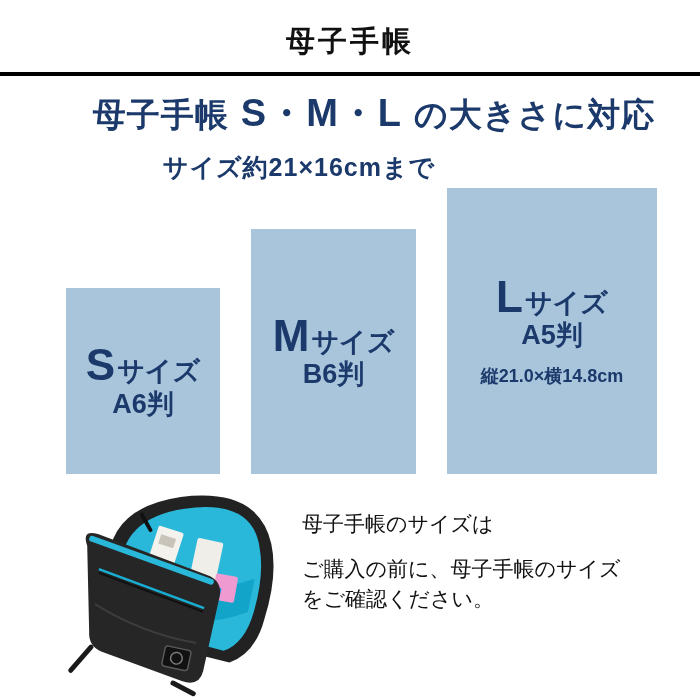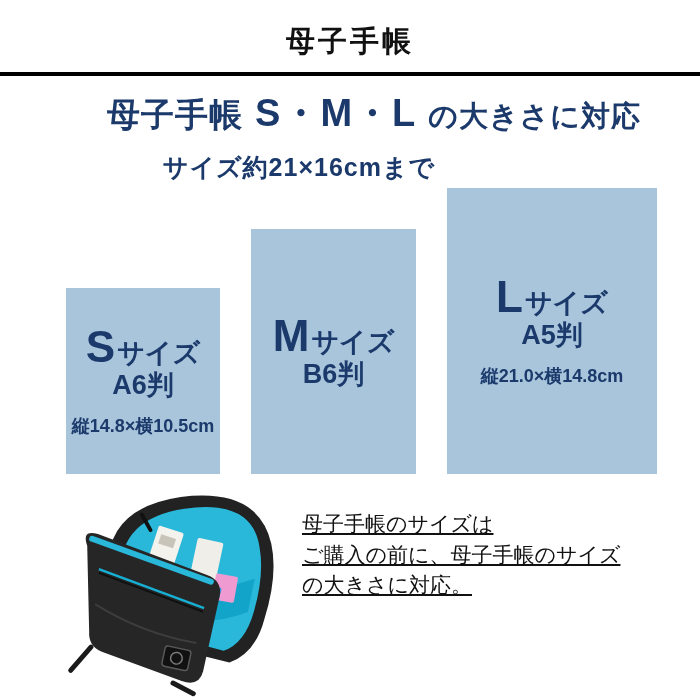--- a/index.html
+++ b/index.html
@@ -19,21 +19,21 @@
     background:#000;
   }
   
   .hero-line {
     position:absolute; top:88px; left:0; width:700px;
     display:flex; justify-content:center; align-items:baseline;
     color:var(--navy,#1b3a6b); font-weight:800; white-space:nowrap;padding-left:24px;
   }
   .hero-prefix { font-size:33px; letter-spacing:1px; }
   .hero-sizes  { font-size:38px; margin:0 12px; letter-spacing:1px;text-align:center; }
-  .hero-suffix { font-size:29px; letter-spacing:1px; }
+  .hero-suffix { font-size:33px; letter-spacing:1px; }
   .hero-subtitle {
     position:absolute; top:151px; left:0; width:598px;
     text-align:center; font-size:25px; font-weight:800;
     letter-spacing:1px; color:var(--navy,#1b3a6b);
   }
   
   .size-box {
     position:absolute; background:var(--box-fill,#a9c5dc);
     color:var(--navy,#1b3a6b);
     display:flex; flex-direction:column; align-items:center;
@@ -45,22 +45,22 @@
   .box-line1 { display:flex; align-items:baseline; font-weight:800; line-height:1.05; }
   .box-letter { font-size:44px; }
   .box-kana   { font-size:27px; margin-left:2px; }
   .box-paper  { font-size:27px; font-weight:800; line-height:1.15; }
   .box-dims   { font-size:18px; font-weight:600; margin-top:13px; white-space:nowrap;text-align:right; }
   
   .note {
     position:absolute; left:302px; top:509px; width:380px;
     font-size:21px; line-height:30px; color:var(--heading-black,#111);
   }
-  .note p { margin:0;text-decoration:underline; }
-  .note p + p { margin-top:1px; }
+  .note p { margin:0; }
+  .note p + p { margin-top:15px; }
   
   .bag-wrap { position:absolute; left:58px; top:480px; width:224px; height:220px; }
   .bag-wrap svg { width:100%; height:100%; display:block; }
 </style>
 </head>
 <body>
 
 <div class="page">
 
   <div class="header-title">母子手帳</div>
@@ -72,21 +72,20 @@
     <span class="hero-suffix">の大きさに対応</span>
   </div>
   <div class="hero-subtitle">サイズ約21×16cmまで</div>
 
   <div class="size-box s">
     <div class="box-line1">
       <span class="box-letter">S</span>
       <span class="box-kana">サイズ</span>
     </div>
     <div class="box-paper">A6判</div>
-    <div class="box-dims">縦14.8×横10.5cm</div>
   </div>
 
   <div class="size-box m">
     <div class="box-line1">
       <span class="box-letter">M</span>
       <span class="box-kana">サイズ</span>
     </div>
     <div class="box-paper">B6判</div>
   </div>
 
@@ -136,17 +135,17 @@
       <path d="M118,203 L139,214" stroke="#1a1a1a" stroke-width="5" stroke-linecap="round"></path>
     </svg>
   </div>
 
   <div class="note">
     <p>
       <span>母子手帳のサイズは</span><br>
     </p>
     <p>
       <span>ご購入の前に、母子手帳のサイズ</span><br>
-      <span>の大きさに対応。</span>
+      <span>をご確認ください。</span>
     </p>
   </div>
 
 </div>
 
 </body></html>

